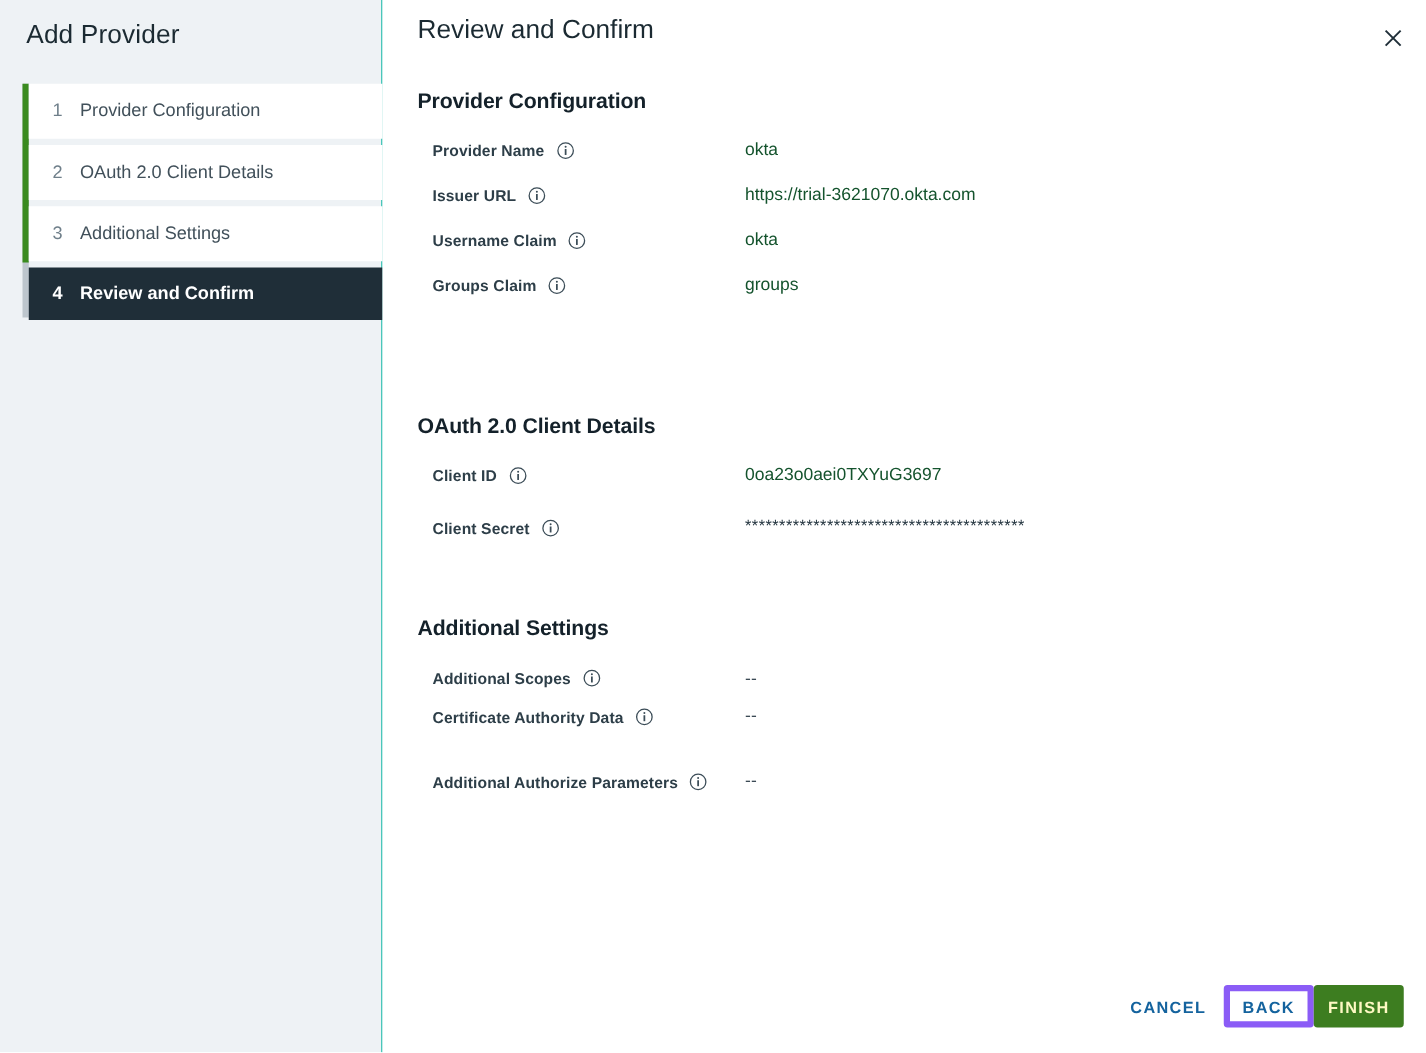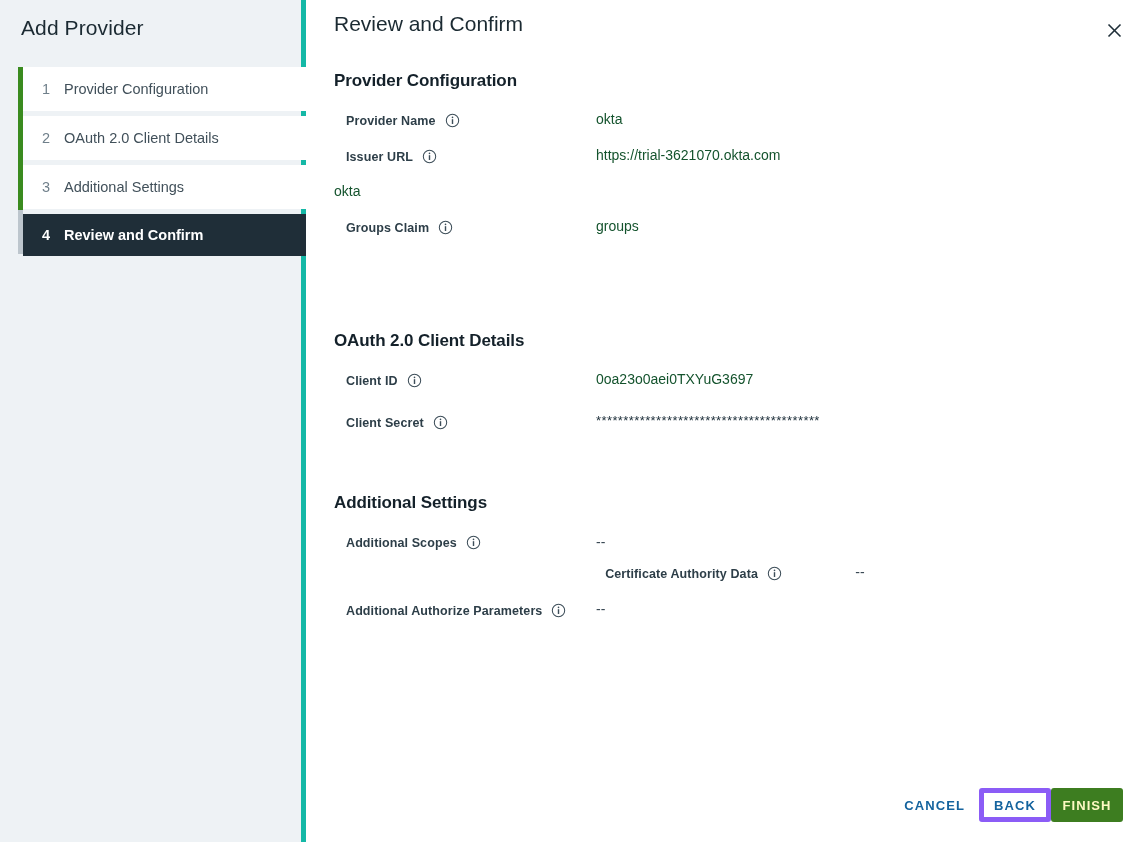--- a/index.html
+++ b/index.html
@@ -15,21 +15,21 @@
     width: 1141px; height: 842px;
     overflow: hidden;
     background: #ffffff;
   }
 
   
   .sidebar {
     position: absolute; left: 0; top: 0;
     width: 306px; height: 842px;
     background: #eef2f5;
-    border-right: 5px solid #14b8a6;
+    border-right: 1px solid #14b8a6;
   }
   .sidebar-title {
     position: absolute; left: 21px; top: 16px;
     font-size: 21px; font-weight: 400; color: #1b2a32;
     letter-spacing: .1px;
   }
   .steps {
     position: absolute; left: 18px; top: 67px;
     width: 288px;
   }
@@ -227,20 +227,30 @@
               <circle cx="8" cy="8" r="6.6" fill="none" stroke="#3c4d58" stroke-width="1.1"></circle>
               <circle cx="8" cy="4.7" r="0.85" fill="#3c4d58"></circle>
               <rect x="7.25" y="6.6" width="1.5" height="5.1" fill="#3c4d58"></rect>
             </svg>
           </span>
         </div>
         <div class="row-value">https://trial-3621070.okta.com</div>
       </div>
 
       <div class="row" style="margin-bottom:19px;">
+        <div class="row-label">
+          <span class="lbl">Username Claim</span>
+          <span class="info-icon">
+            <svg width="15" height="15" viewBox="0 0 16 16">
+              <circle cx="8" cy="8" r="6.6" fill="none" stroke="#3c4d58" stroke-width="1.1"></circle>
+              <circle cx="8" cy="4.7" r="0.85" fill="#3c4d58"></circle>
+              <rect x="7.25" y="6.6" width="1.5" height="5.1" fill="#3c4d58"></rect>
+            </svg>
+          </span>
+        </div>
         <div class="row-value">okta</div>
       </div>
 
       <div class="row">
         <div class="row-label">
           <span class="lbl">Groups Claim</span>
           <span class="info-icon">
             <svg width="15" height="15" viewBox="0 0 16 16">
               <circle cx="8" cy="8" r="6.6" fill="none" stroke="#3c4d58" stroke-width="1.1"></circle>
               <circle cx="8" cy="4.7" r="0.85" fill="#3c4d58"></circle>
@@ -294,21 +304,21 @@
             <svg width="15" height="15" viewBox="0 0 16 16">
               <circle cx="8" cy="8" r="6.6" fill="none" stroke="#3c4d58" stroke-width="1.1"></circle>
               <circle cx="8" cy="4.7" r="0.85" fill="#3c4d58"></circle>
               <rect x="7.25" y="6.6" width="1.5" height="5.1" fill="#3c4d58"></rect>
             </svg>
           </span>
         </div>
         <div class="row-value dim">--</div>
       </div>
 
-      <div class="row" style="margin-bottom:20px;justify-content:center;">
+      <div class="row" style="margin-bottom:35px;">
         <div class="row-label">
           <span class="lbl">Certificate Authority Data</span>
           <span class="info-icon">
             <svg width="15" height="15" viewBox="0 0 16 16">
               <circle cx="8" cy="8" r="6.6" fill="none" stroke="#3c4d58" stroke-width="1.1"></circle>
               <circle cx="8" cy="4.7" r="0.85" fill="#3c4d58"></circle>
               <rect x="7.25" y="6.6" width="1.5" height="5.1" fill="#3c4d58"></rect>
             </svg>
           </span>
         </div>

